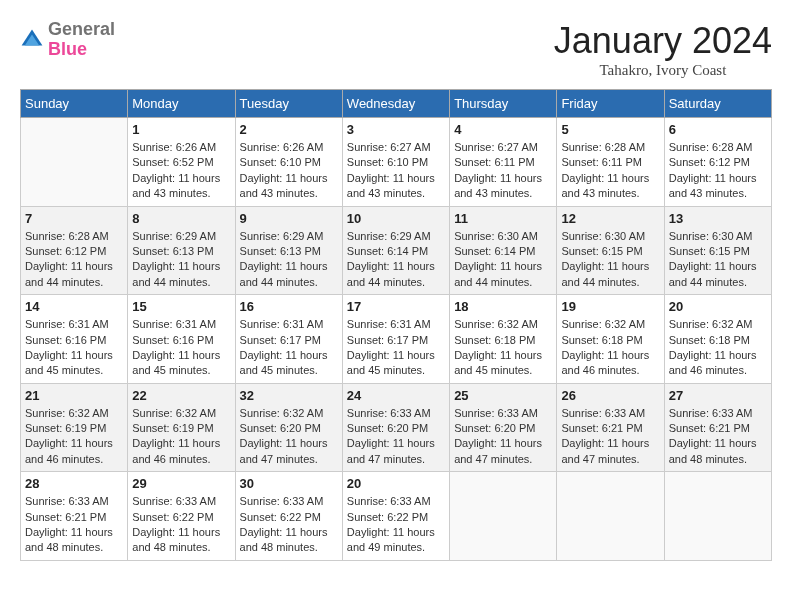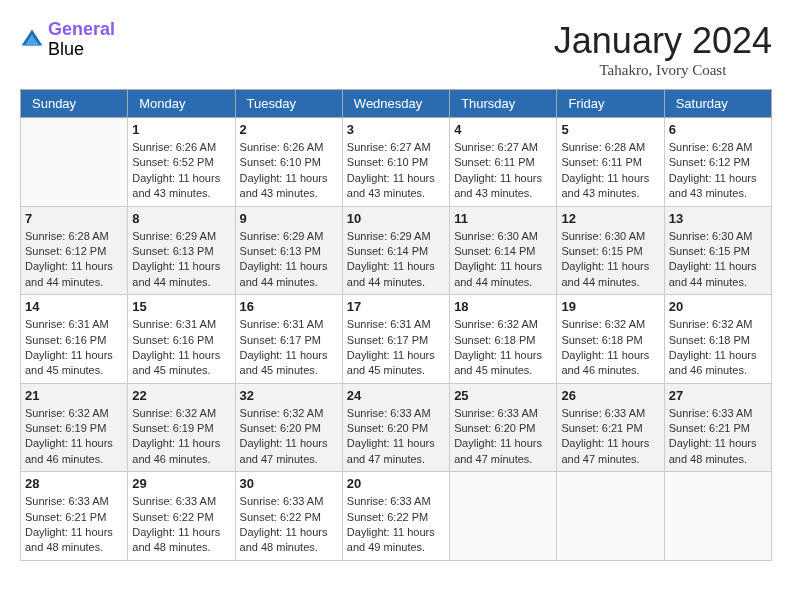--- a/index.html
+++ b/index.html
@@ -22,26 +22,26 @@
       gap: 4px;
     }
     .logo-text {
       display: flex;
       flex-direction: column;
       line-height: 1.1;
     }
     .logo-general {
       font-size: 18px;
       font-weight: bold;
-      color: #8b5cf6;
+      color: #737373;
     }
     .logo-blue {
       font-size: 18px;
-      font-weight: normal;
-      color: #000000;
+      font-weight: bold;
+      color: #ec4899;
     }
     .logo-icon {
       width: 24px;
       height: 24px;
     }
     .title-block {
       text-align: center;
     }
     .month-year {
       font-size: 36px;
@@ -54,21 +54,21 @@
       font-family: Liberation Serif, serif;
     }
     .calendar {
       width: 100%;
       border-collapse: collapse;
       font-size: 11px;
     }
     .calendar th {
       background-color: #2b6cb0;
       color: #fff;
-      padding: 6px 11px;
+      padding: 6px 4px;
       text-align: left;
       font-size: 13px;
       font-weight: normal;
       border: 1px solid #aaa;
     }
     .calendar td {
       vertical-align: top;
       border: 1px solid #ccc;
       padding: 4px;
       width: calc(100%/7);

